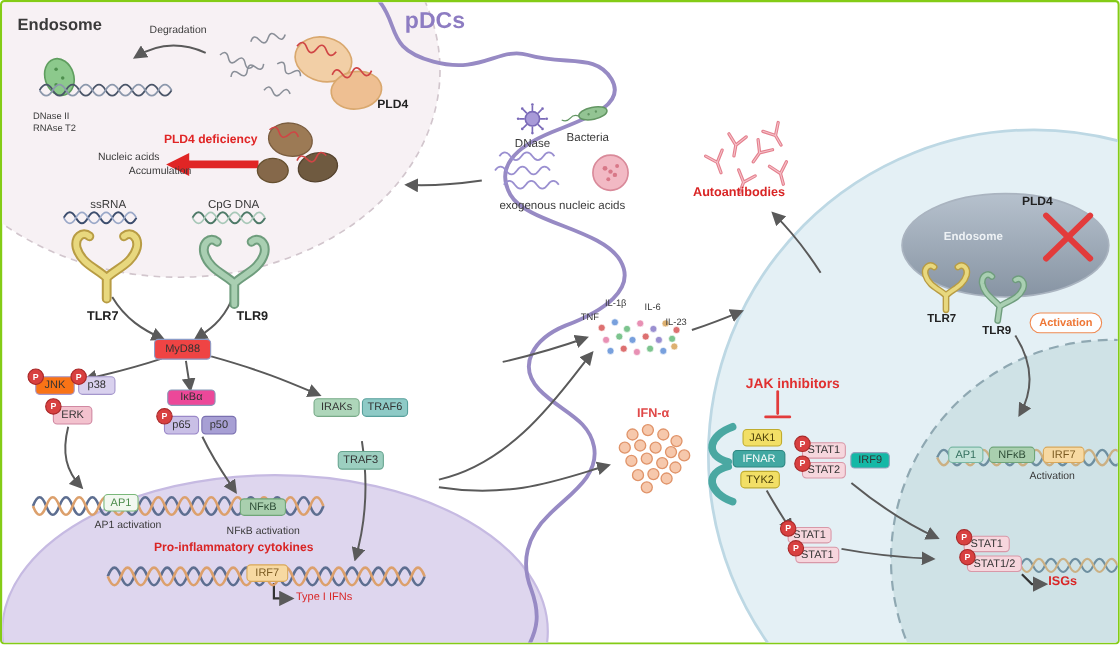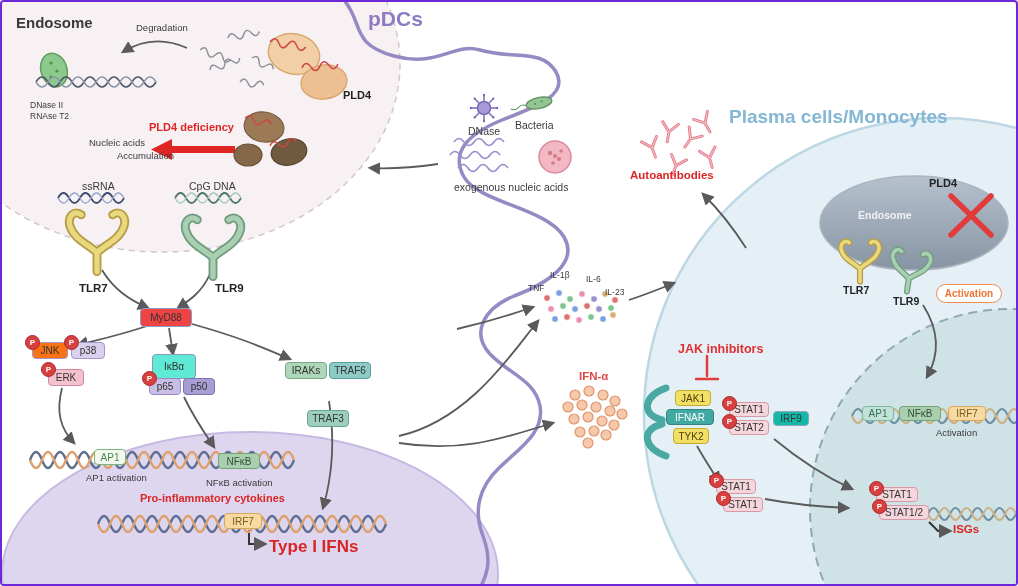--- a/index.html
+++ b/index.html
@@ -1,16 +1,16 @@
 <!DOCTYPE html>
 <html><head>
 <meta charset="utf-8">
 <style>
   html,body{margin:0;padding:0;background:#fff;}
-  .stage{position:relative;width:1018px;height:586px;background:#fff;border:2px solid #6d28d9;
+  .stage{position:relative;width:1018px;height:586px;background:#fff;border:2px solid #84cc16;
          border-radius:4px;box-sizing:border-box;overflow:hidden;
          font-family:"Liberation Sans",sans-serif;}
   svg.layer{position:absolute;left:0;top:0;width:1018px;height:586px;}
   .lbl{position:absolute;white-space:nowrap;color:#3a3a3a;line-height:1.15;z-index:4;}
   .pbox{position:absolute;display:flex;align-items:center;justify-content:center;
         border:1px solid;border-radius:4px;font-size:10px;color:#333;box-sizing:border-box;z-index:4;}
   .pcirc{position:absolute;width:13px;height:13px;border-radius:50%;background:#d84040;
          border:1px solid #a82828;color:#fff;font-size:8px;font-weight:700;
          display:flex;align-items:center;justify-content:center;z-index:6;}
   .pill{position:absolute;display:flex;align-items:center;justify-content:center;
@@ -312,47 +312,46 @@
 <div class="lbl" style="left:147px;top:119px;font-size:11px;font-weight:700;color:#e02525;">PLD4 deficiency</div>
 <div class="lbl" style="left:87px;top:136px;font-size:9.5px;">Nucleic acids</div>
 <div class="lbl" style="left:87px;top:149px;font-size:9.5px;margin-left:28px;">Accumulation</div>
 <div class="lbl" style="left:80px;top:178px;font-size:10.5px;">ssRNA</div>
 <div class="lbl" style="left:187px;top:178px;font-size:10.5px;">CpG DNA</div>
 <div class="lbl" style="left:77px;top:280px;font-size:11.5px;font-weight:700;color:#222;">TLR7</div>
 <div class="lbl" style="left:213px;top:280px;font-size:11.5px;font-weight:700;color:#222;">TLR9</div>
 <div class="lbl" style="left:84px;top:471px;font-size:9.5px;">AP1 activation</div>
 <div class="lbl" style="left:204px;top:476px;font-size:9.5px;">NFκB activation</div>
 <div class="lbl" style="left:138px;top:490px;font-size:11px;font-weight:700;color:#d92525;">Pro-inflammatory cytokines</div>
-<div class="lbl" style="left:267px;top:535px;font-size:17px;font-weight:700;color:#d92525;">Type I IFNs</div>
+<div class="lbl" style="left:267px;top:535px;font-size:10px;font-weight:400;color:#d92525;">Type I IFNs</div>
 
 <div class="lbl" style="left:366px;top:5px;font-size:21px;font-weight:700;color:#8d7cc2;">pDCs</div>
 <div class="lbl" style="left:466px;top:123px;font-size:10.5px;">DNase</div>
 <div class="lbl" style="left:513px;top:117px;font-size:10.5px;">Bacteria</div>
 <div class="lbl" style="left:452px;top:179px;font-size:10.5px;">exogenous nucleic acids</div>
 <div class="lbl" style="left:628px;top:167px;font-size:11.5px;font-weight:700;color:#d92525;">Autoantibodies</div>
 <div class="lbl" style="left:526px;top:282px;font-size:8.5px;">TNF</div>
 <div class="lbl" style="left:548px;top:269px;font-size:8.5px;text-align:right;">IL-1β</div>
 <div class="lbl" style="left:584px;top:273px;font-size:8.5px;">IL-6</div>
 <div class="lbl" style="left:603px;top:286px;font-size:8.5px;">IL-23</div>
 <div class="lbl" style="left:577px;top:368px;font-size:11.5px;font-weight:700;color:#e04848;">IFN-α</div>
 <div class="lbl" style="left:676px;top:340px;font-size:12.5px;font-weight:700;color:#e03030;text-align:center;">JAK inhibitors</div>
 
-<div class="lbl" style="left:727px;top:104px;font-size:19px;font-weight:700;color:#84b7d3;">Plasma cells/Monocytes</div>
 <div class="lbl" style="left:927px;top:175px;font-size:11px;font-weight:700;color:#222;">PLD4</div>
 <div class="lbl" style="left:856px;top:207px;font-size:10.5px;font-weight:700;color:#eef2f5;">Endosome</div>
 <div class="lbl" style="left:841px;top:282px;font-size:10.5px;font-weight:700;color:#222;">TLR7</div>
 <div class="lbl" style="left:891px;top:293px;font-size:10.5px;font-weight:700;color:#222;">TLR9</div>
 <div class="lbl" style="left:934px;top:426px;font-size:9.5px;">Activation</div>
 <div class="lbl" style="left:951px;top:521px;font-size:11.5px;font-weight:700;color:#d92525;">ISGs</div>
 
 <div class="pbox" style="left:138px;top:306px;width:52px;height:19px;background:#ef4444;border-color:#8c9cc8;">MyD88</div>
 <div class="pbox" style="left:30px;top:340px;width:36px;height:17px;background:#f97316;border-color:#a496cc;">JNK</div>
 <div class="pbox" style="left:69px;top:340px;width:34px;height:17px;background:#d9d1ee;border-color:#a496cc;">p38</div>
 <div class="pbox" style="left:46px;top:367px;width:36px;height:17px;background:#f3c2ce;border-color:#d088a2;">ERK</div>
-<div class="pbox" style="left:150px;top:352px;width:44px;height:25px;background:#5eead4;border-color:#8699b8;">IκBα</div>
+<div class="pbox" style="left:150px;top:352px;width:44px;height:15px;background:#ec4899;border-color:#8699b8;">IκBα</div>
 <div class="pbox" style="left:147px;top:376px;width:32px;height:17px;background:#c9bfe6;border-color:#9a88c8;">p65</div>
 <div class="pbox" style="left:181px;top:376px;width:32px;height:17px;background:#a79fd4;border-color:#7a70b0;">p50</div>
 <div class="pbox" style="left:283px;top:360px;width:42px;height:17px;background:#aed6ba;border-color:#78aa88;">IRAKs</div>
 <div class="pbox" style="left:327px;top:360px;width:42px;height:17px;background:#8ecac6;border-color:#58a09c;">TRAF6</div>
 <div class="pbox" style="left:305px;top:380px;width:42px;height:17px;background:#9ccfc0;border-color:#68a590;margin-top:28px;">TRAF3</div>
 <div class="pbox" style="left:92px;top:447px;width:32px;height:16px;background:#f2f8f0;border-color:#7ab87a;color:#4a8a4a;">AP1</div>
 <div class="pbox" style="left:216px;top:451px;width:42px;height:16px;background:#a9cfae;border-color:#6fa578;color:#2f4f38;">NFκB</div>
 <div class="pbox" style="left:222px;top:511px;width:38px;height:16px;background:#f7d9a2;border-color:#d9a85a;color:#7a5a20;">IRF7</div>
 
 <div class="pbox" style="left:673px;top:388px;width:36px;height:16px;background:#f2df66;border-color:#c0ac2e;color:#4a3e08;">JAK1</div>

